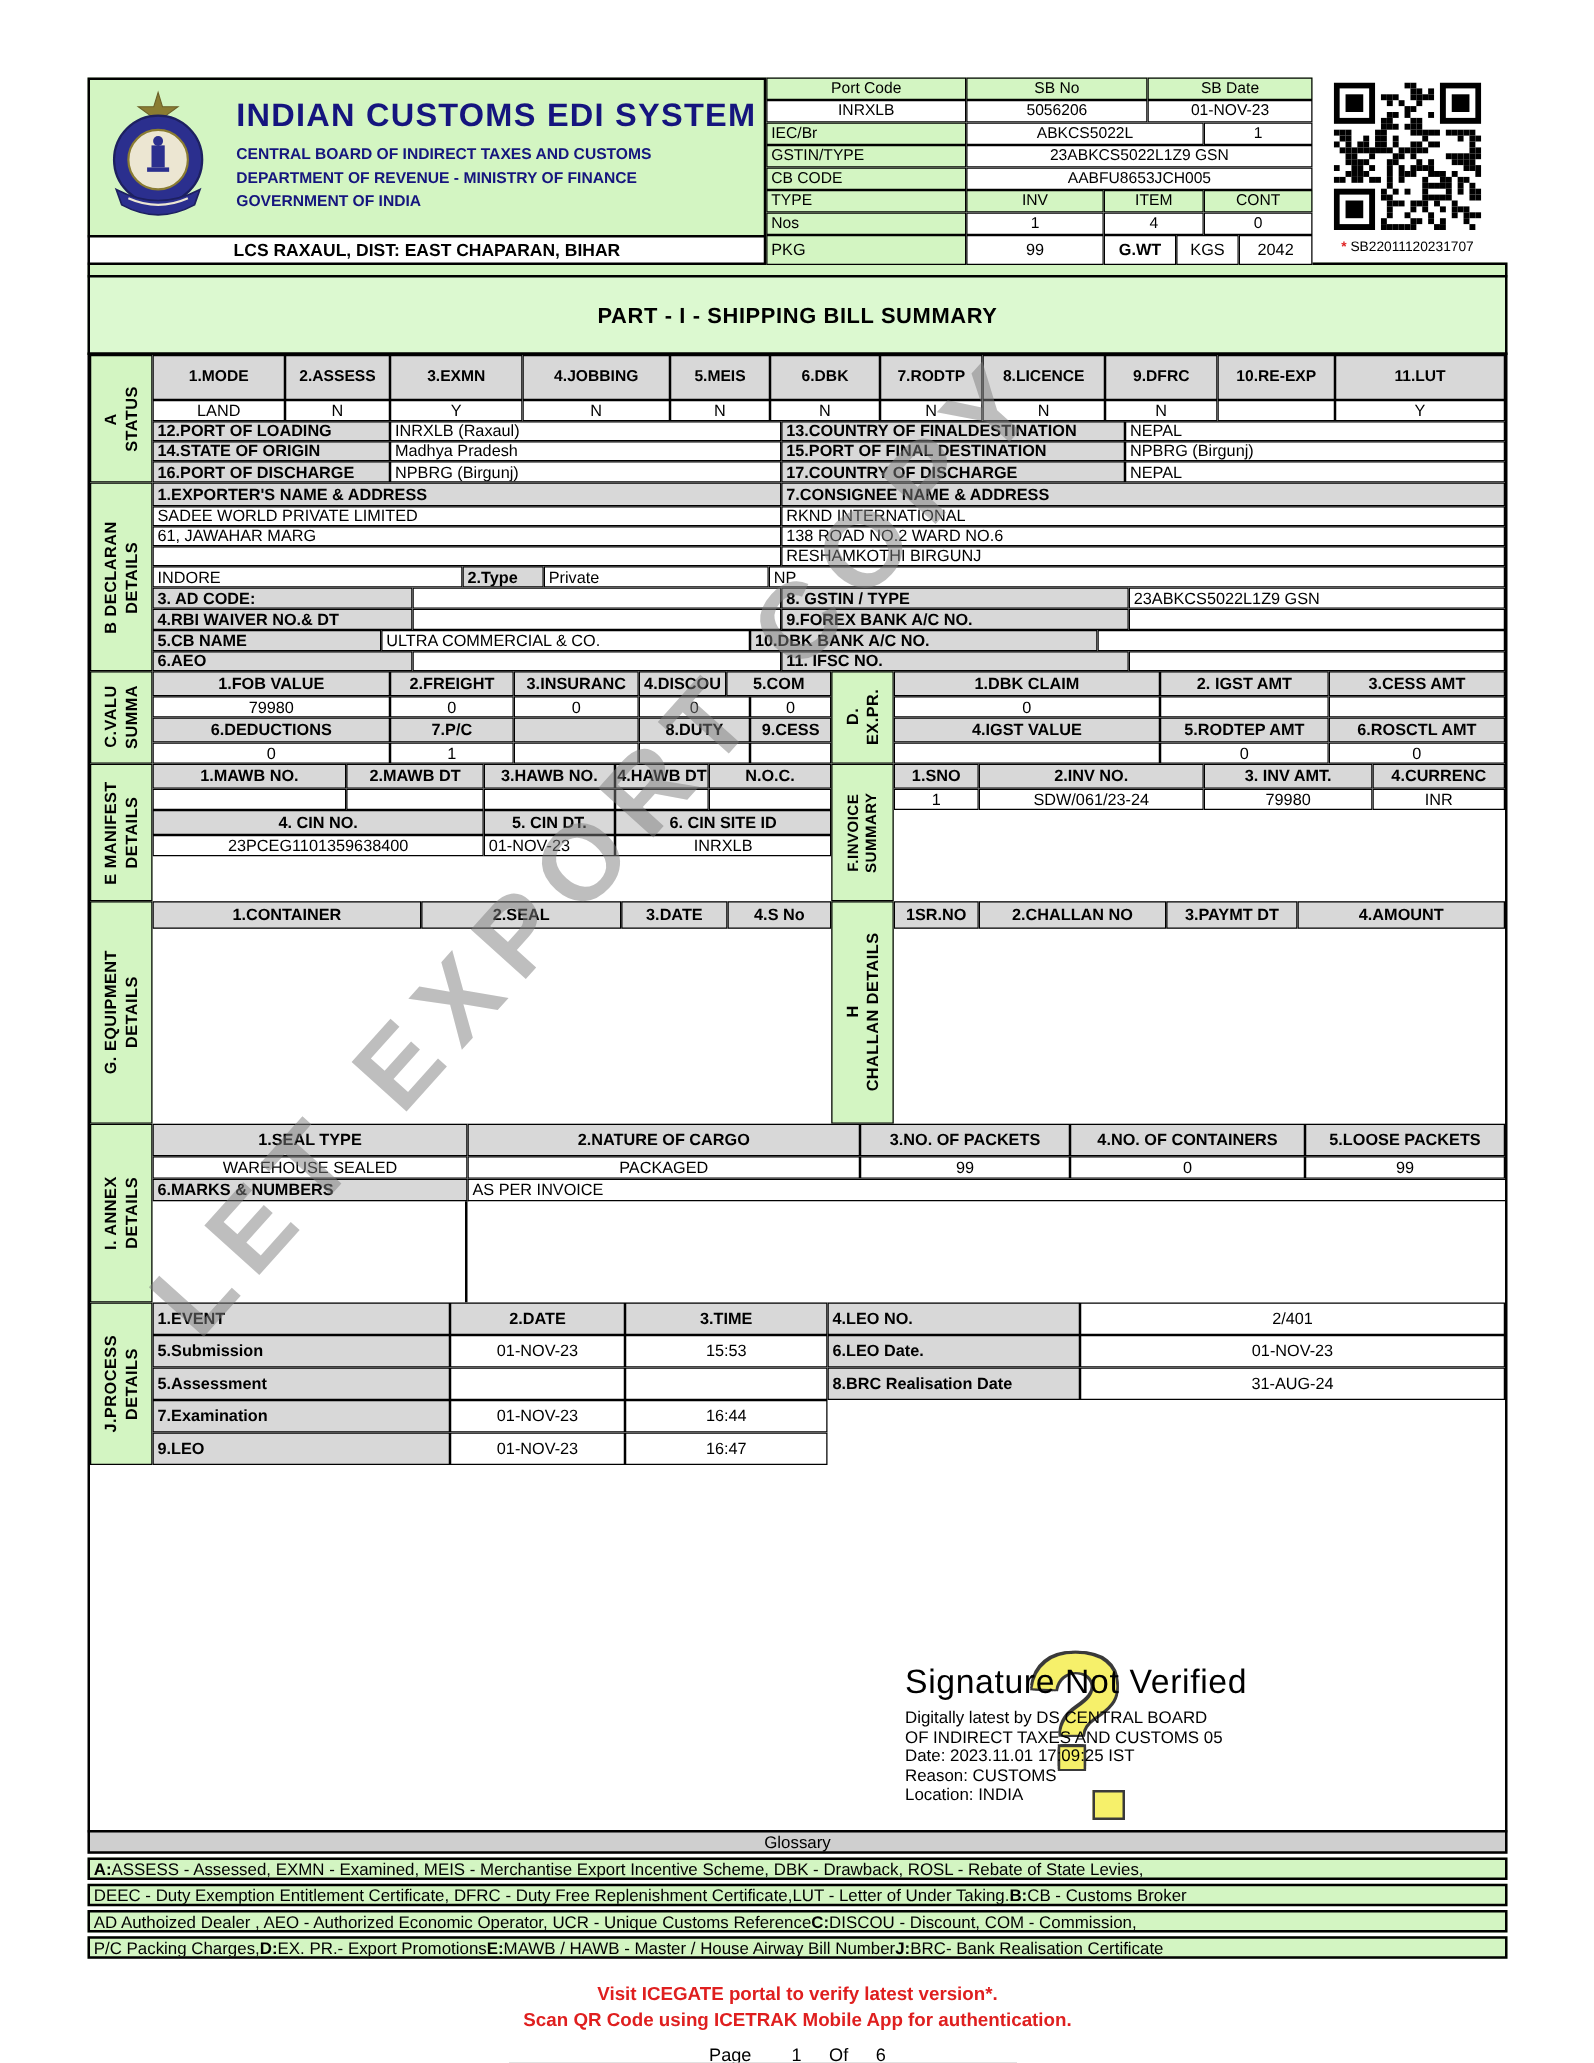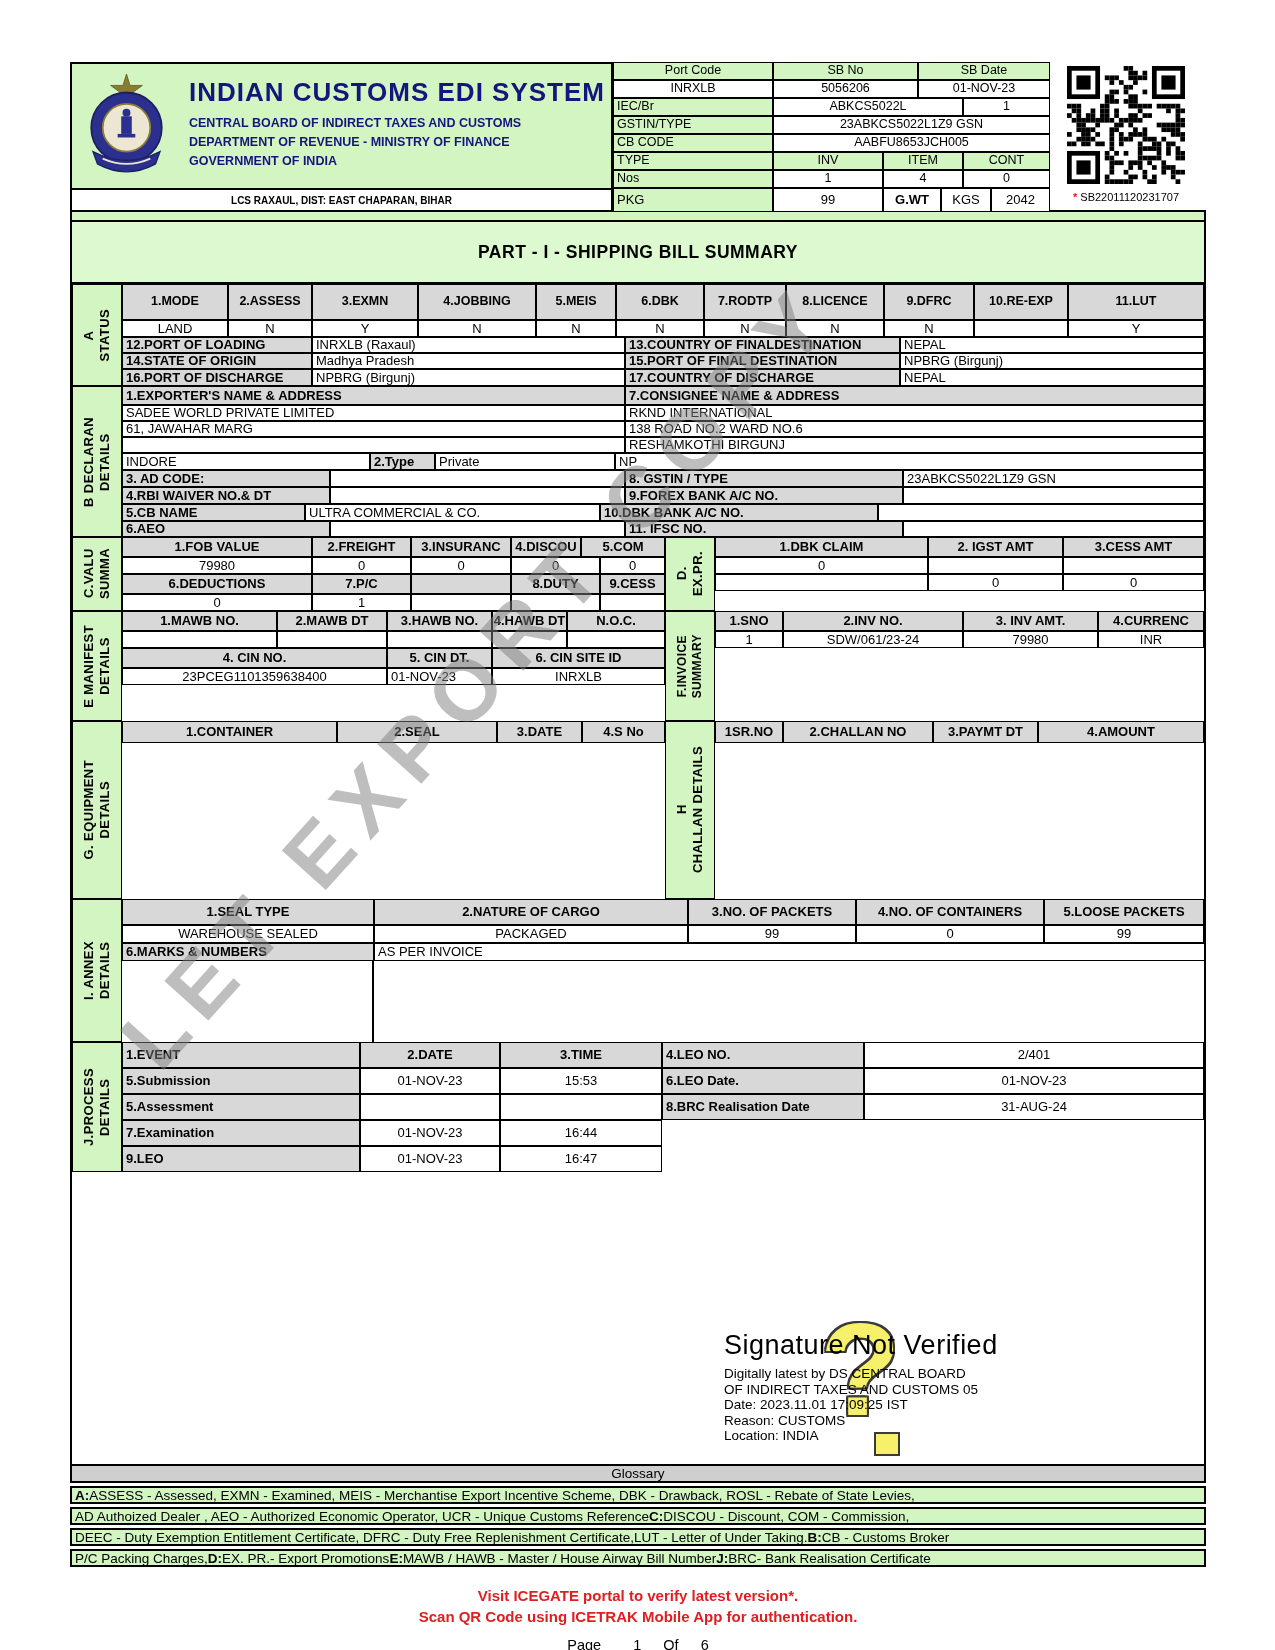--- a/index.html
+++ b/index.html
@@ -30,21 +30,21 @@
   .t-sub{color:var(--navy); font-weight:bold; font-size:12.5px; margin-top:5px; white-space:nowrap;}
   .t-sub.first{margin-top:8px;}
   .hdr-table{width:437px; display:flex; flex-direction:column;}
   .hdr-table .r{height:18px;}
   .hdr-table .c{font-size:12.5px;}
   .qrzone{flex:1 1 auto; position:relative;}
   .qrblock{position:absolute; right:10px; top:4px; width:140px; text-align:center;}
   .qrcap{font-size:11px; margin-top:3px; white-space:nowrap;}
   .qrcap .star{color:var(--red); font-weight:bold;}
   .lcsrow{display:flex; height:24px; margin-top:-2px;}
-  .lcs{width:543px; border:2px solid #000; display:flex; align-items:center; justify-content:center; font-weight:bold; font-size:10px; background:#fff;}
+  .lcs{width:543px; border:2px solid #000; display:flex; align-items:center; justify-content:center; font-weight:bold; font-size:14px; background:#fff;}
   .pkgcells{width:437px; display:flex;}
   .pkgcells .c{height:24px;}
   .strip{height:12px; background:var(--grn); border:2px solid #000; margin-top:-2px;}
   .band{height:64px; background:var(--band); border:2px solid #000; margin-top:-2px; display:flex; align-items:center; justify-content:center; font-weight:bold; font-size:17.5px; letter-spacing:0.5px;}
 
   
   .main{border:2px solid #000; margin-top:-2px;}
   .sec{display:flex;}
   .vl{flex:0 0 50px; width:50px; background:var(--grn); border:1px solid #000; display:flex; align-items:center; justify-content:center;}
   .vl span{writing-mode:vertical-rl; transform:rotate(180deg); font-weight:bold; font-size:13px; white-space:pre-line; text-align:center; letter-spacing:0.4px; line-height:1.25;}
@@ -537,20 +537,25 @@
             <div class="r" style="height:20px">
               <div class="c g ctr" style="width:213px">1.DBK CLAIM</div>
               <div class="c g ctr" style="width:135px">2. IGST AMT</div>
               <div class="c g ctr fx">3.CESS AMT</div>
             </div>
             <div class="r" style="height:17px">
               <div class="c ctr" style="width:213px">0</div>
               <div class="c ctr" style="width:135px"></div>
               <div class="c ctr fx"></div>
             </div>
+            <div class="r" style="height:20px">
+              <div class="c g ctr" style="width:213px">4.IGST VALUE</div>
+              <div class="c g ctr" style="width:135px">5.RODTEP AMT</div>
+              <div class="c g ctr fx">6.ROSCTL AMT</div>
+            </div>
             <div class="r" style="height:17px">
               <div class="c ctr" style="width:213px"></div>
               <div class="c ctr" style="width:135px">0</div>
               <div class="c ctr fx">0</div>
             </div>
           </div>
         </div>
       </div>
 
       <div class="sec" style="height:110px">
@@ -725,28 +730,28 @@
         </div>
       </div>
     </div>
 
     <div class="glohead">Glossary</div>
     <div class="gl">
         <span class="b">A:</span>
         <span> ASSESS - Assessed, EXMN - Examined, MEIS - Merchantise Export Incentive Scheme, DBK - Drawback, ROSL - Rebate of State Levies,</span>
       </div>
     <div class="gl">
+        <span>DEEC - Duty Exemption Entitlement Certificate, DFRC -  Duty Free Replenishment Certificate,LUT - Letter of Under  Taking.  </span>
+        <span class="b">B:</span>
+        <span> CB - Customs Broker</span>
+      </div>
+    <div class="gl">
         <span>AD Authoized Dealer , AEO - Authorized  Economic Operator,  UCR - Unique  Customs Reference </span>
         <span class="b">C:</span>
         <span> DISCOU - Discount, COM - Commission,</span>
-      </div>
-    <div class="gl">
-        <span>DEEC - Duty Exemption Entitlement Certificate, DFRC -  Duty Free Replenishment Certificate,LUT - Letter of Under  Taking.  </span>
-        <span class="b">B:</span>
-        <span> CB - Customs Broker</span>
       </div>
     <div class="gl">
         <span>P/C Packing Charges,</span>
         <span class="b">D:</span>
         <span> EX. PR.- Export Promotions  </span>
         <span class="b">E:</span>
         <span> MAWB / HAWB - Master / House Airway Bill Number  </span>
         <span class="b">J:</span>
         <span>BRC- Bank Realisation Certificate</span>
       </div>

